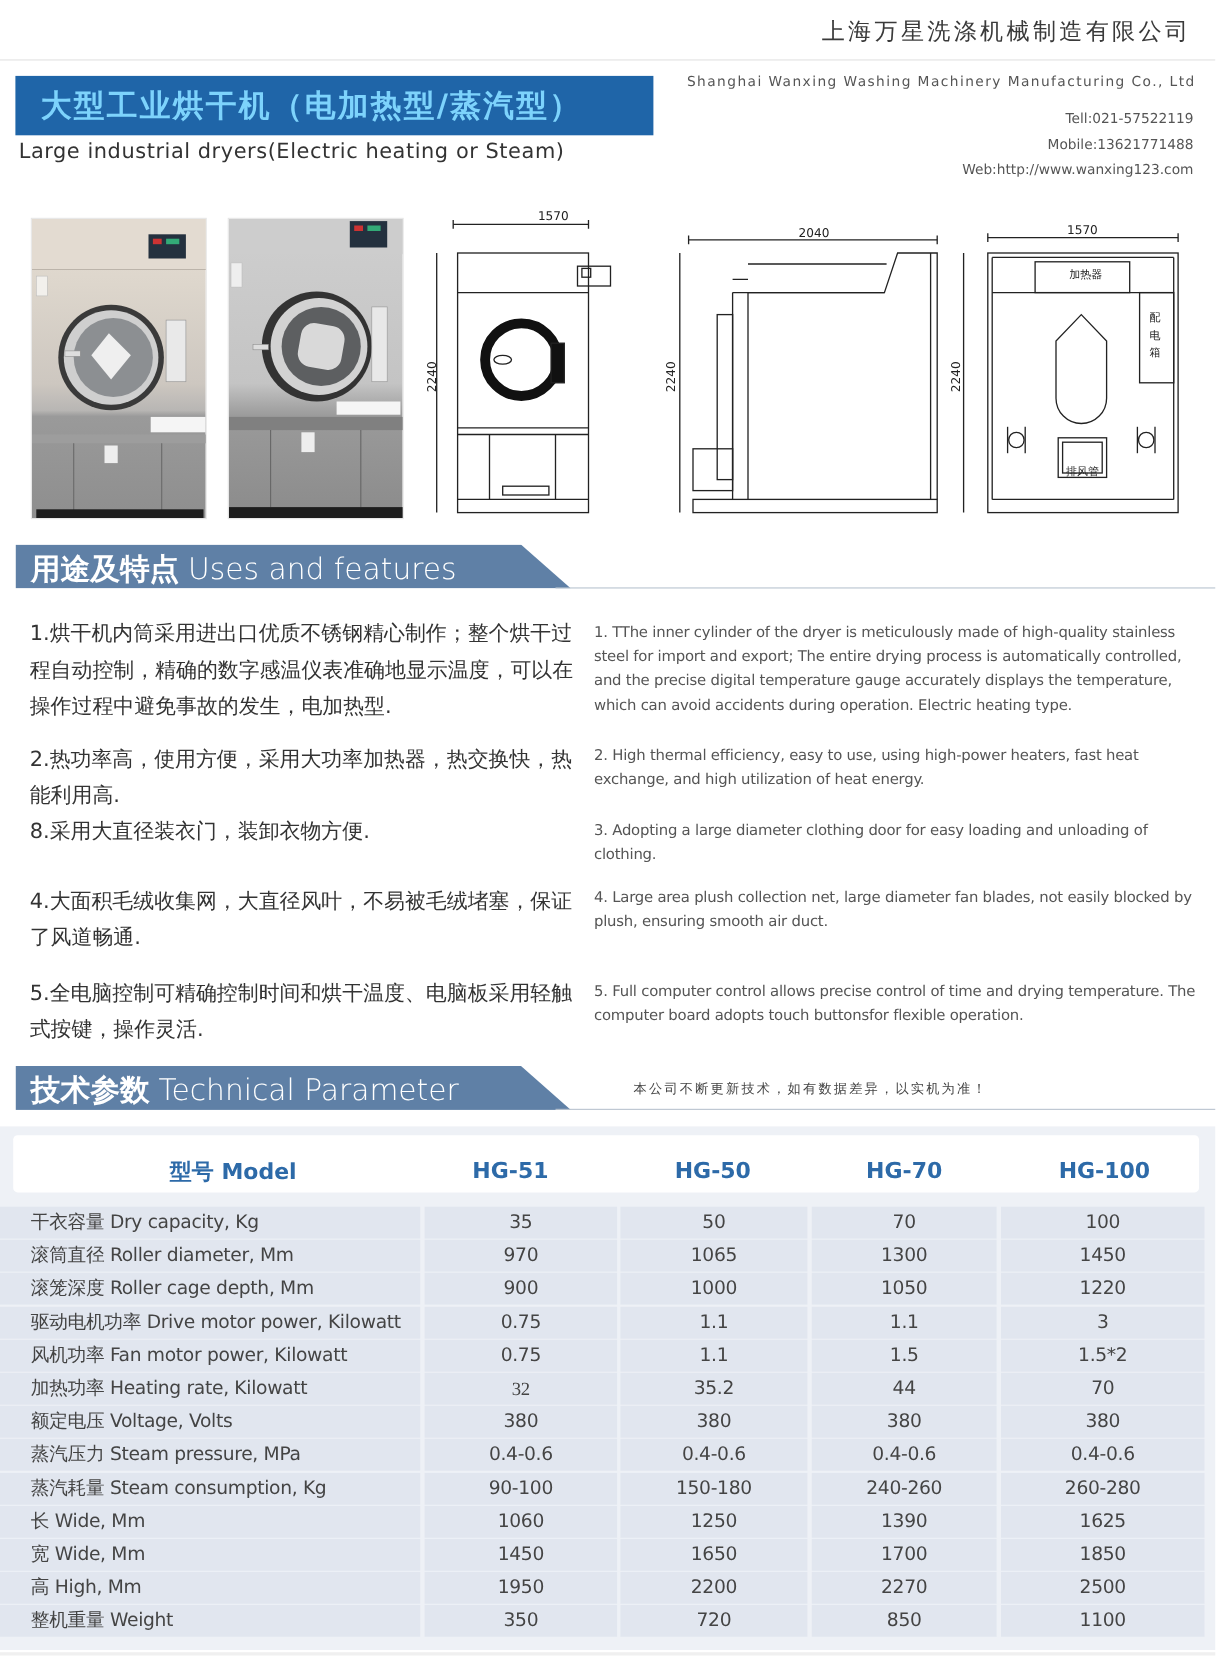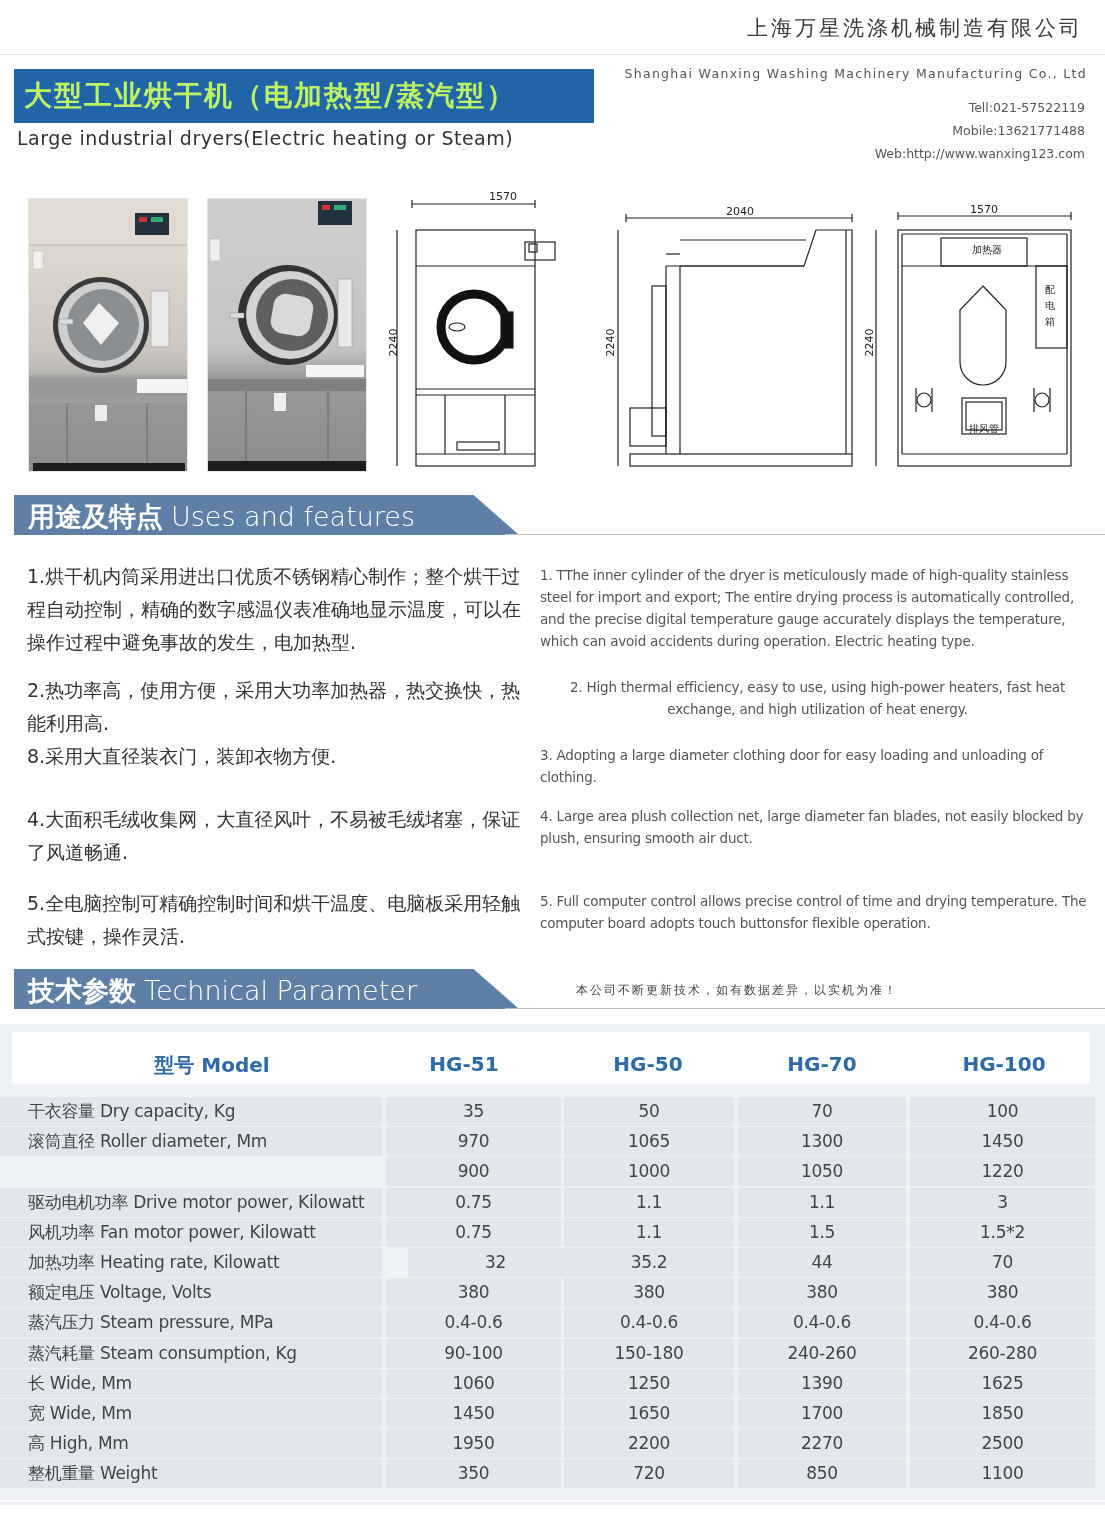--- a/index.html
+++ b/index.html
@@ -3,21 +3,21 @@
 <meta charset="utf-8">
 <style>
   * { box-sizing: border-box; margin: 0; padding: 0; }
   html, body { width: 1105px; height: 1520px; background: #ffffff; overflow: hidden; }
   body { position: relative; font-family: "DejaVu Sans", "Liberation Sans", sans-serif; color: #333; }
 
   .company-cn { position: absolute; right: 22px; top: 14px; font-size: 21px; color: #3a3a3a; letter-spacing: 3px; font-weight: 300; }
   .top-rule { position: absolute; left: 0; right: 0; top: 54px; height: 1px; background: #e2e2e2; }
 
   .title-banner { position: absolute; left: 14px; top: 69px; width: 580px; height: 54px; background: #1f65a8; display: flex; align-items: center; padding-left: 10px; }
-  .title-banner span { color: #bef264; font-size: 28px; font-weight: bold; letter-spacing: 2px; white-space: nowrap; }
+  .title-banner span { color: #7dd3fc; font-size: 28px; font-weight: bold; letter-spacing: 2px; white-space: nowrap; margin-left: 13px; }
   .subtitle { position: absolute; left: 17px; top: 127px; font-size: 19px; color: #333; letter-spacing: 0.5px; }
 
   .company-en { position: absolute; right: 18px; top: 66px; font-size: 12.5px; color: #555; letter-spacing: 1.3px; }
   .contact { position: absolute; right: 20px; font-size: 12.5px; color: #555; text-align: right; }
   .contact.tel { top: 100px; }
   .contact.mob { top: 123px; }
   .contact.web { top: 146px; }
 
   .photo { position: absolute; top: 198px; height: 274px; border: 1px solid #e6e6e6; overflow: hidden; }
   .photo.p1 { left: 28px; width: 160px; background: linear-gradient(180deg, #e5ddd3 0%, #ddd6cc 22%, #cdc7c0 55%, #b8b6b4 64%, #9a9a9a 66%, #8e8e8e 100%); }
@@ -189,21 +189,21 @@
   <div class="txt">
     <b>用途及特点</b><span style="font-weight:300;">Uses and features</span>
   </div>
 </div>
 <div class="sec-rule" style="left:505px; right:0; top:534px;"></div>
 
 <div class="feat-cn" style="top:560px;">1.烘干机内筒采用进出口优质不锈钢精心制作；整个烘干过程自动控制，精确的数字感温仪表准确地显示温度，可以在操作过程中避免事故的发生，电加热型.</div>
 <div class="feat-en" style="top:564px;">1. TThe inner cylinder of the dryer is meticulously made of high-quality stainless steel for import and export; The entire drying process is automatically controlled, and the precise digital temperature gauge accurately displays the temperature, which can avoid accidents during operation. Electric heating type.</div>
 
 <div class="feat-cn" style="top:674px;">2.热功率高，使用方便，采用大功率加热器，热交换快，热能利用高.</div>
-<div class="feat-en" style="top:676px;text-align:center;">2. High thermal efficiency, easy to use, using high-power heaters, fast heat exchange, and high utilization of heat energy.</div>
+<div class="feat-en" style="top:676px;">2. High thermal efficiency, easy to use, using high-power heaters, fast heat exchange, and high utilization of heat energy.</div>
 
 <div class="feat-cn" style="top:740px;">8.采用大直径装衣门，装卸衣物方便.</div>
 <div class="feat-en" style="top:744px;">3. Adopting a large diameter clothing door for easy loading and unloading of clothing.</div>
 
 <div class="feat-cn" style="top:803px;">4.大面积毛绒收集网，大直径风叶，不易被毛绒堵塞，保证了风道畅通.</div>
 <div class="feat-en" style="top:805px;">4. Large area plush collection net, large diameter fan blades, not easily blocked by plush, ensuring smooth air duct.</div>
 
 <div class="feat-cn" style="top:887px;">5.全电脑控制可精确控制时间和烘干温度、电脑板采用轻触式按键，操作灵活.</div>
 <div class="feat-en" style="top:890px;">5. Full computer control allows precise control of time and drying temperature. The computer board adopts touch buttonsfor flexible operation.</div>
 
@@ -235,20 +235,21 @@
       <div class="cell v" style="left: 910px; width: 185px;">100</div>
     </div>
     <div class="row" style="top: 1127.2px;">
       <div class="cell lbl">滚筒直径 Roller diameter, Mm</div>
       <div class="cell v" style="left: 386px; width: 175px;">970</div>
       <div class="cell v" style="left: 564px; width: 170px;">1065</div>
       <div class="cell v" style="left: 738px; width: 168px;">1300</div>
       <div class="cell v" style="left: 910px; width: 185px;">1450</div>
     </div>
     <div class="row" style="top: 1157.4px;">
+      <div class="cell lbl">滚笼深度 Roller cage depth, Mm</div>
       <div class="cell v" style="left: 386px; width: 175px;">900</div>
       <div class="cell v" style="left: 564px; width: 170px;">1000</div>
       <div class="cell v" style="left: 738px; width: 168px;">1050</div>
       <div class="cell v" style="left: 910px; width: 185px;">1220</div>
     </div>
     <div class="row" style="top: 1187.6px;">
       <div class="cell lbl">驱动电机功率 Drive motor power, Kilowatt</div>
       <div class="cell v" style="left: 386px; width: 175px;">0.75</div>
       <div class="cell v" style="left: 564px; width: 170px;">1.1</div>
       <div class="cell v" style="left: 738px; width: 168px;">1.1</div>
@@ -256,21 +257,21 @@
     </div>
     <div class="row" style="top: 1217.8px;">
       <div class="cell lbl">风机功率 Fan motor power, Kilowatt</div>
       <div class="cell v" style="left: 386px; width: 175px;">0.75</div>
       <div class="cell v" style="left: 564px; width: 170px;">1.1</div>
       <div class="cell v" style="left: 738px; width: 168px;">1.5</div>
       <div class="cell v" style="left: 910px; width: 185px;">1.5*2</div>
     </div>
     <div class="row" style="top: 1248px;">
       <div class="cell lbl">加热功率 Heating rate, Kilowatt</div>
-      <div class="cell v" style="left: 408px; width: 175px;">32</div>
+      <div class="cell v" style="left: 386px; width: 175px; font-family: Liberation Serif, serif;">32</div>
       <div class="cell v" style="left: 564px; width: 170px;">35.2</div>
       <div class="cell v" style="left: 738px; width: 168px;">44</div>
       <div class="cell v" style="left: 910px; width: 185px;">70</div>
     </div>
     <div class="row" style="top: 1278.2px;">
       <div class="cell lbl">额定电压 Voltage, Volts</div>
       <div class="cell v" style="left: 386px; width: 175px;">380</div>
       <div class="cell v" style="left: 564px; width: 170px;">380</div>
       <div class="cell v" style="left: 738px; width: 168px;">380</div>
       <div class="cell v" style="left: 910px; width: 185px;">380</div>

